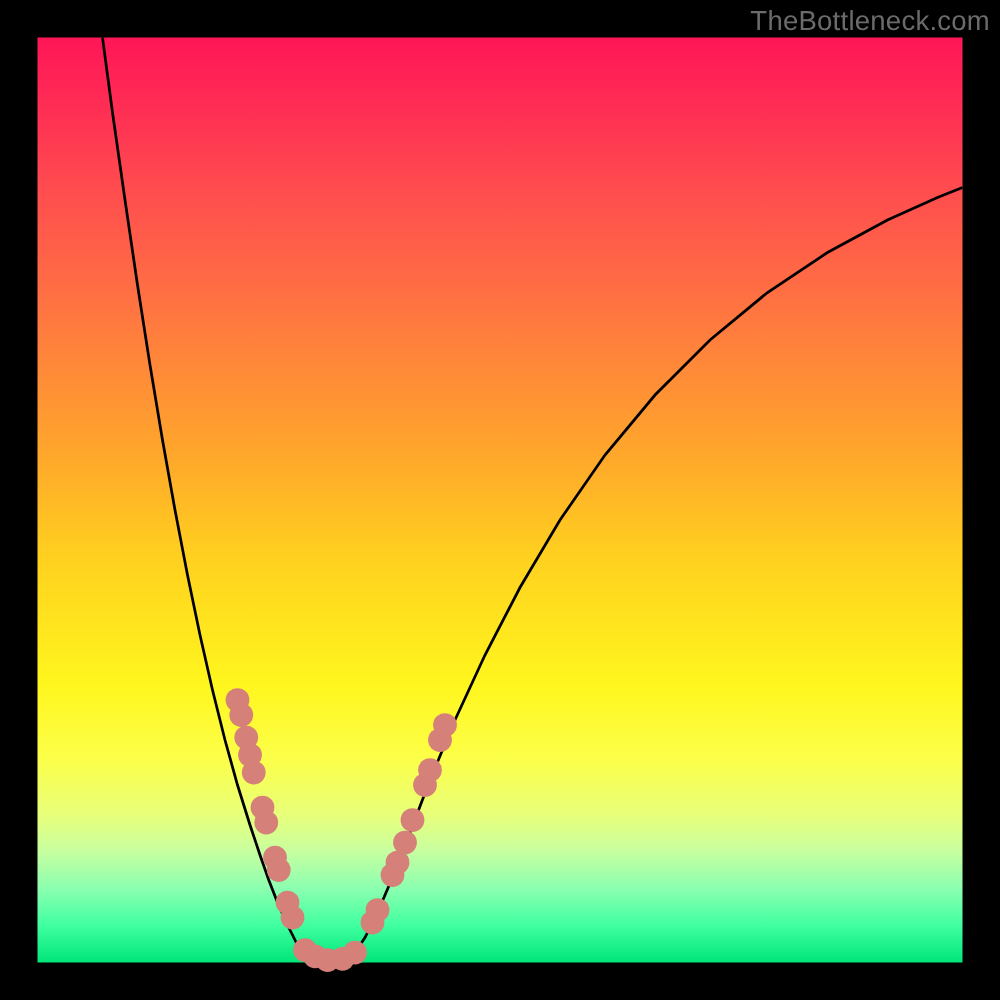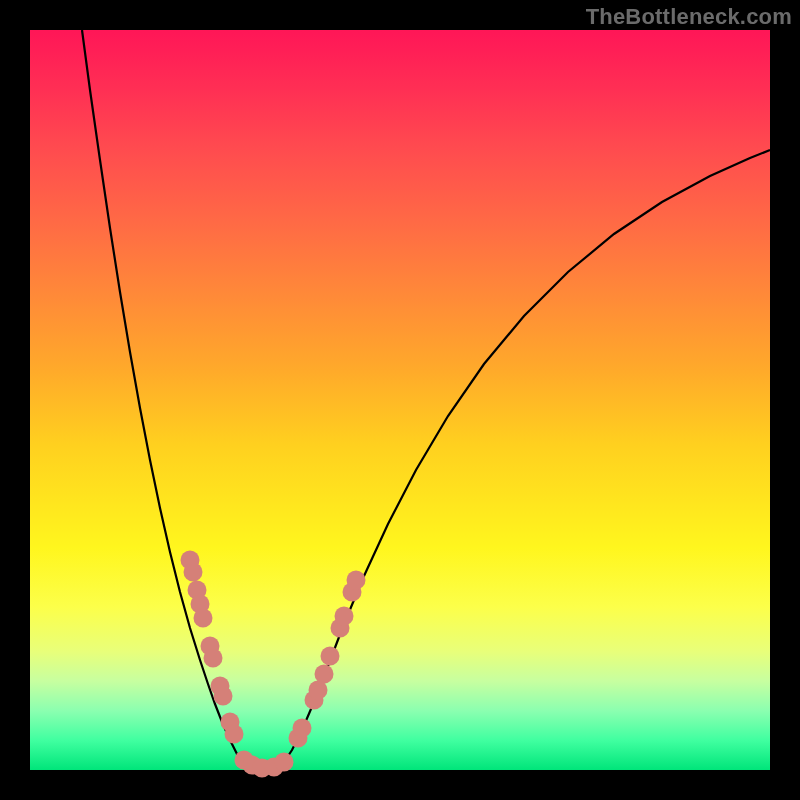--- a/index.html
+++ b/index.html
@@ -44,21 +44,21 @@
       #40ffa0 96%,
       #00e57a 100%
     );
   }
   .watermark {
     position: absolute;
     top: 4px;
     right: 8px;
     color: #6b6b6b;
     font-size: 22px;
-    font-weight: 700;
+    font-weight: 400;
     letter-spacing: 0.2px;
   }
   svg.curve {
     position: absolute;
     left: 30px;
     top: 30px;
     width: 740px;
     height: 740px;
     overflow: visible;
   }

